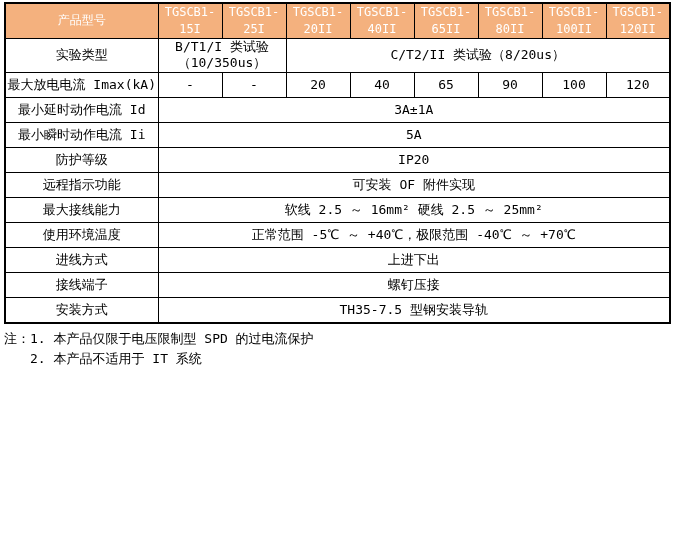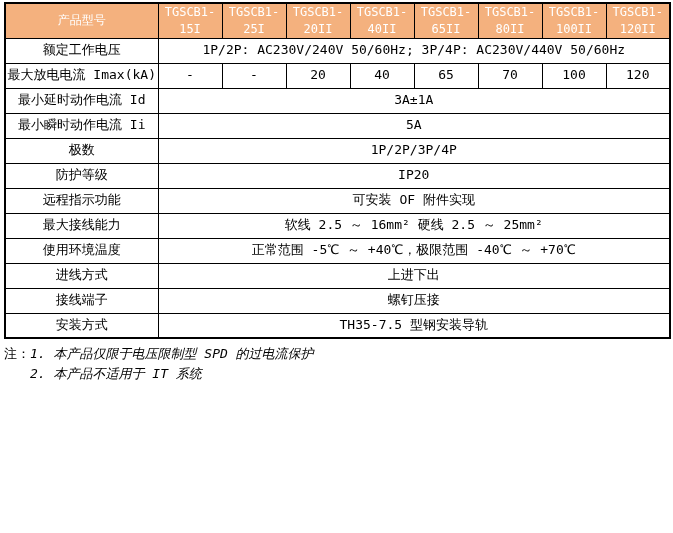--- a/index.html
+++ b/index.html
@@ -46,21 +46,21 @@
   .model-line{display:block;}
   .notes{
     margin-top:5px;
     font-size:13px;
     line-height:1.55;
     display:flex;
     align-items:flex-start;
   }
   .notes .prefix{flex:0 0 auto;}
   .notes .note-items{flex:1 1 auto;}
-  .note-line{display:block;font-style:italic;}
+  .note-line{display:block;}
 </style>
 </head>
 <body>
 
 <div class="page">
   <table class="spec">
     <colgroup>
       <col style="width:153px">
       <col style="width:64px">
         <col style="width:64px">
@@ -78,56 +78,54 @@
       <td><span class="model-line">TGSCB1-</span><span class="model-line">15I</span></td>
       <td><span class="model-line">TGSCB1-</span><span class="model-line">25I</span></td>
       <td><span class="model-line">TGSCB1-</span><span class="model-line">20II</span></td>
       <td><span class="model-line">TGSCB1-</span><span class="model-line">40II</span></td>
       <td><span class="model-line">TGSCB1-</span><span class="model-line">65II</span></td>
       <td><span class="model-line">TGSCB1-</span><span class="model-line">80II</span></td>
       <td><span class="model-line">TGSCB1-</span><span class="model-line">100II</span></td>
       <td><span class="model-line">TGSCB1-</span><span class="model-line">120II</span></td>
     </tr>
 
+    <tr class="tall">
+      <td>实验类型</td>
+      <td colspan="2">B/T1/I 类试验
+（10/350us）</td>
+      <td colspan="6">C/T2/II 类试验（8/20us）</td>
+    </tr>
 
-    <tr>
-      <td>额定工作电压</td>
-      <td colspan="8">1P/2P: AC230V/240V 50/60Hz; 3P/4P: AC230V/440V 50/60Hz</td>
-    </tr>
 
 
 
     <tr>
       <td>最大放电电流 Imax(kA)</td>
       <td>-</td>
       <td>-</td>
       <td>20</td>
       <td>40</td>
       <td>65</td>
-      <td>70</td>
+      <td>90</td>
       <td>100</td>
       <td>120</td>
     </tr>
 
 
     <tr>
       <td>最小延时动作电流 Id</td>
       <td colspan="8">3A±1A</td>
     </tr>
 
     <tr>
       <td>最小瞬时动作电流 Ii</td>
       <td colspan="8">5A</td>
     </tr>
 
 
-    <tr>
-      <td>极数</td>
-      <td colspan="8">1P/2P/3P/4P</td>
-    </tr>
 
     <tr>
       <td>防护等级</td>
       <td colspan="8">IP20</td>
     </tr>
 
     <tr>
       <td>远程指示功能</td>
       <td colspan="8">可安装 OF 附件实现</td>
     </tr>

